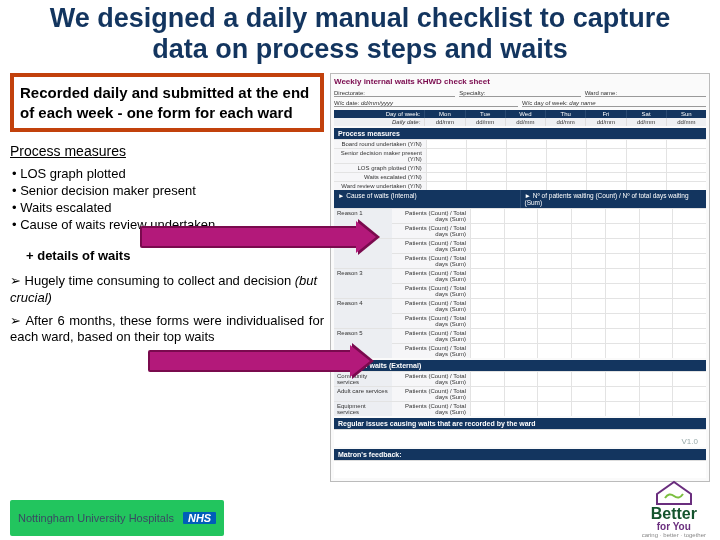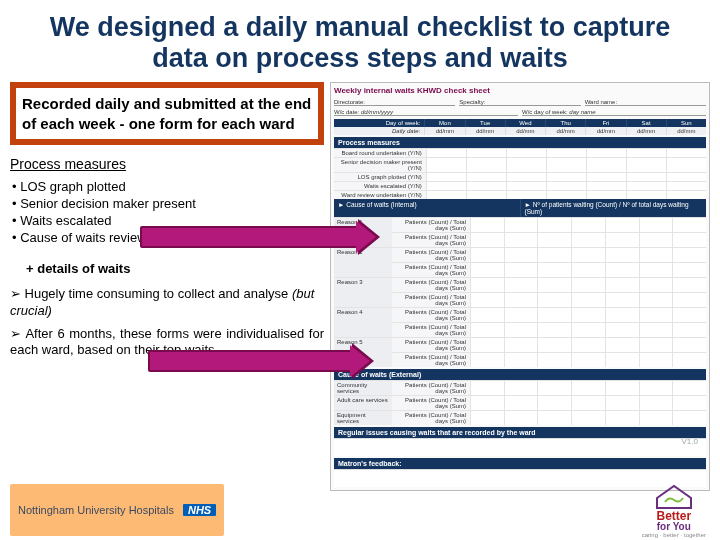--- a/index.html
+++ b/index.html
@@ -3,25 +3,25 @@
 <meta charset="utf-8">
 <style>
   * { box-sizing: border-box; margin: 0; padding: 0; }
   body {
     width: 720px; height: 540px;
     font-family: Arial, Helvetica, sans-serif;
     background: #fff; color: #000; position: relative; overflow: hidden;
   }
   .title {
     font-size: 27px; font-weight: bold; color: #13355f;
-    text-align: center; padding: 12px 30px 8px 30px; line-height: 1.15;
+    text-align: center; padding: 3px 30px 8px 30px; line-height: 1.15;
   }
   .cols { display: flex; padding: 0 10px; }
   .left { width: 320px; padding-right: 6px; font-size: 13px; line-height: 1.3; }
-  .left .intro { border: 6px solid #c2410c; padding: 6px 6px; font-weight: bold; font-size: 15px; }
+  .left .intro { border: 4px solid #c2410c; padding: 6px 6px; font-weight: bold; font-size: 15px; }
   .left .pm-head { text-decoration: underline; margin: 10px 0 6px 0; font-size: 14px; }
   .left ul { list-style: none; padding-left: 2px; }
   .left li::before { content: "• "; }
   .left .details { font-weight: bold; margin: 14px 0 8px 16px; }
   .left .arrow-line { margin: 6px 0; font-size: 13px; }
   .left .arrow-line .sym { font-family: "Segoe UI Symbol", Arial; }
   .left .arrow-line em { font-style: italic; }
   .left .just { text-align: justify; }
   .right { flex: 1; position: relative; }
   .sheet {
@@ -68,54 +68,54 @@
     border-left: 22px solid #7a0a4e;
     border-top: 18px solid transparent;
     border-bottom: 18px solid transparent;
   }
   .arrow1 { left: 140px; top: 226px; width: 220px; }
   .arrow2 { left: 148px; top: 350px; width: 206px; }
   .version { position: absolute; right: 22px; bottom: 94px; font-size: 8px; color: #9aa; text-align: right; }
   .footer { position: absolute; left: 0; right: 0; bottom: 0; height: 42px; }
   .footer .tag {
     position: absolute; left: 10px; bottom: 4px;
-    background: #fdba74; color: #3a4a63; font-size: 11px; padding: 20px 8px;
+    background: #22c55e; color: #3a4a63; font-size: 11px; padding: 12px 8px;
     border-radius: 2px;
   }
   .footer .nhs {
     display: inline-block; background: #005eb8; color: #fff;
     font-weight: bold; font-style: italic; padding: 0 5px; margin-left: 6px;
     font-size: 11px; border-radius: 1px;
   }
   .logo {
     position: absolute; right: 14px; bottom: 2px; text-align: center;
     font-size: 10px; color: #6a2e7e; line-height: 1;
   }
   .logo svg { display: block; margin: 0 auto; }
-  .logo .b { color: #b91c1c; font-weight: bold; font-size: 12px; }
+  .logo .b { color: #14532d; font-weight: bold; font-size: 16px; }
   .logo .sm { font-size: 6px; color: #888; }
 </style>
 </head>
 <body>
 
 <div class="title">We designed a daily manual checklist to capture data on process steps and waits</div>
 
 <div class="cols">
   <div class="left">
     <div class="intro">Recorded daily and submitted at the end of each week - one form for each ward</div>
     <div class="pm-head">Process measures</div>
     <ul>
       <li>LOS graph plotted</li>
       <li>Senior decision maker present</li>
       <li>Waits escalated</li>
       <li>Cause of waits review undertaken</li>
     </ul>
     <div class="details">+ details of waits</div>
     <div class="arrow-line">
-      <span class="sym">➢ </span><span>Hugely time consuming to collect and analyse </span><em>(but crucial)</em>
+      <span class="sym">➢ </span><span>Hugely time consuming to collect and decision </span><em>(but crucial)</em>
     </div>
     <div class="arrow-line just">
       <span class="sym">➢ </span><span>After 6 months, these forms were individualised for each ward, based on their top waits</span>
     </div>
   </div>
 
   <div class="right">
     <div class="sheet">
       <div class="sheet-title">Weekly internal waits KHWD check sheet</div>
       <div class="hdr-row">

